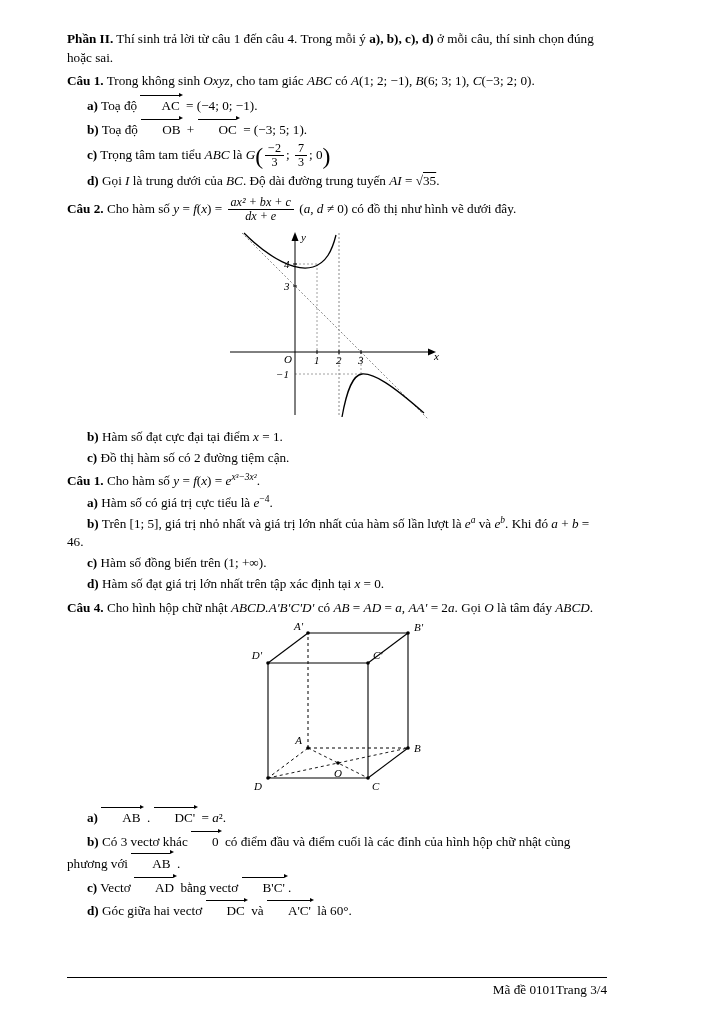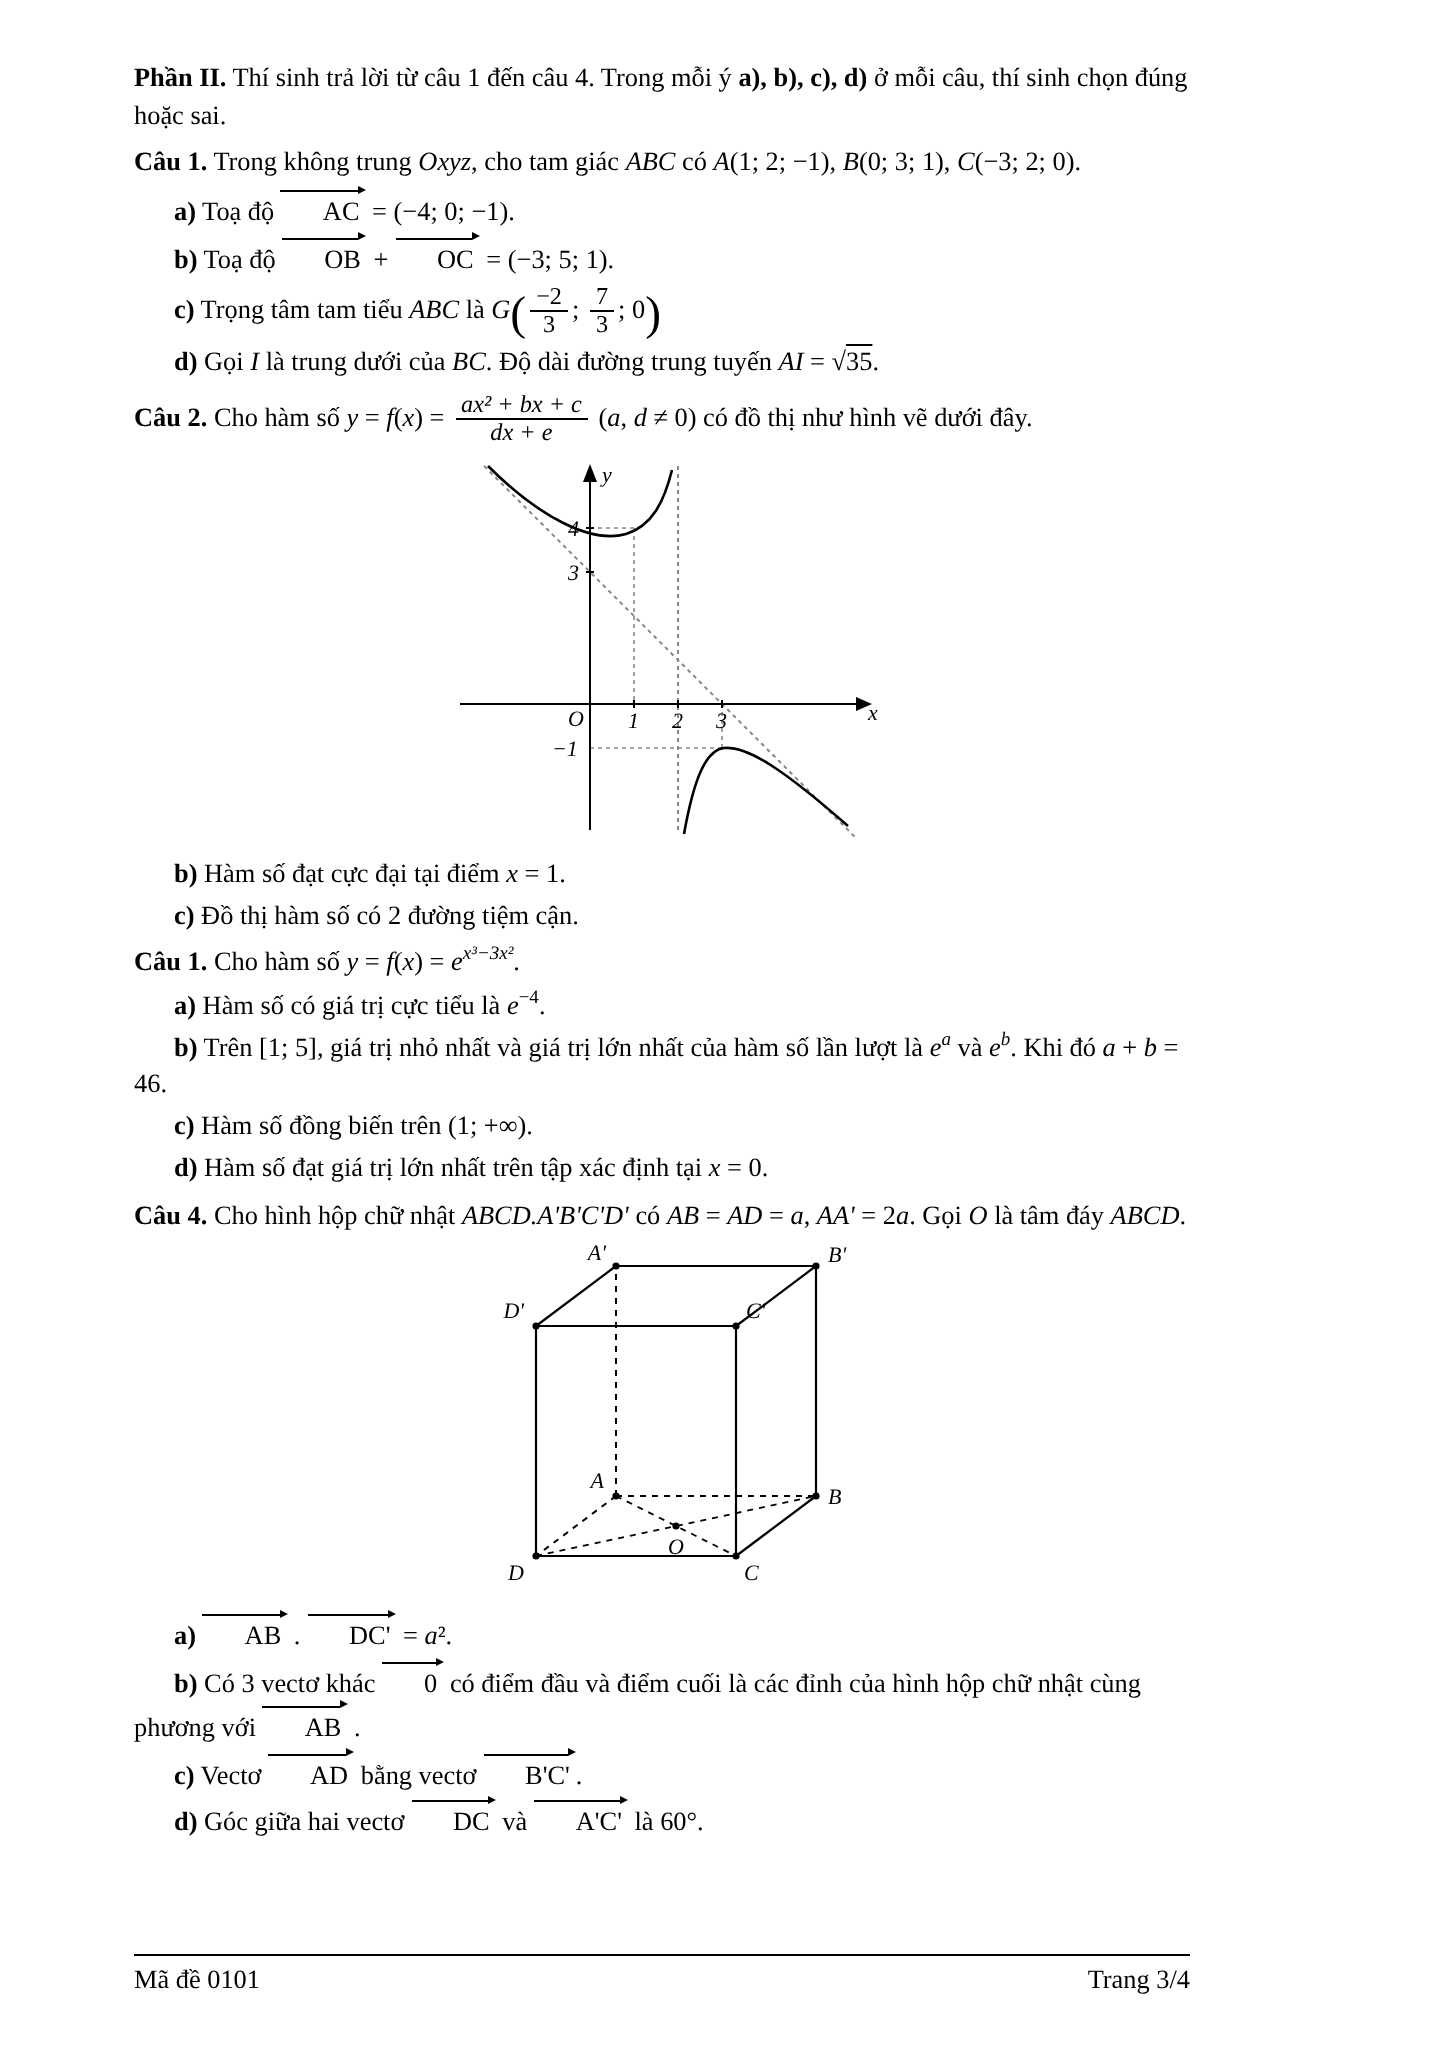--- a/index.html
+++ b/index.html
@@ -21,32 +21,32 @@
   .vec { position:relative; display:inline-block; padding:3px 3px 0 1px; }
   .vec::before { content:""; position:absolute; top:1px; left:0; right:4px; border-top:1px solid #000; }
   .vec::after  { content:""; position:absolute; top:-1.5px; right:0; width:0; height:0;
                  border-left:4px solid #000; border-top:2.5px solid transparent; border-bottom:2.5px solid transparent; }
   .frac { display:inline-flex; flex-direction:column; align-items:center;
           vertical-align:middle; font-size:0.92em; line-height:1.12; margin:0 2px; text-indent:0; }
   .frac .fn { border-bottom:1px solid #000; padding:0 3px; }
   .frac .fd { padding:0 3px; }
   .fig { text-align:center; margin:3px 0 2px 0; }
   svg text { font-family:"Liberation Serif", serif; font-style:italic; font-size:11px; fill:#000; }
-  .footer { position:absolute; left:67px; right:72px; bottom:26px;
+  .footer { position:absolute; left:67px; right:60px; bottom:26px;
             border-top:1px solid #000; padding-top:4px;
-            display:flex; justify-content:space-between; }
+            display:flex; justify-content:flex-end; }
 </style>
 </head>
 <body>
 
 <div class="page">
 
   <p class="line"><span class="b">Phần II.</span><span> Thí sinh trả lời từ câu 1 đến câu 4. Trong mỗi ý </span><span class="b">a), b), c), d)</span><span> ở mỗi câu, thí sinh chọn đúng hoặc sai.</span></p>
 
-  <p class="line q"><span class="b">Câu 1.</span><span> Trong không trung </span><span class="i">Oxyz</span><span>, cho tam giác </span><span class="i">ABC</span><span> có </span><span class="i">A</span><span>(1; 2; −1), </span><span class="i">B</span><span>(0; 3; 1), </span><span class="i">C</span><span>(−3; 2; 0).</span></p>
+  <p class="line q"><span class="b">Câu 1.</span><span> Trong không sinh </span><span class="i">Oxyz</span><span>, cho tam giác </span><span class="i">ABC</span><span> có </span><span class="i">A</span><span>(1; 2; −1), </span><span class="i">B</span><span>(6; 3; 1), </span><span class="i">C</span><span>(−3; 2; 0).</span></p>
   <p class="line item"><span class="b">a)</span><span> Toạ độ </span><span class="vec">AC</span><span> = (−4; 0; −1).</span></p>
   <p class="line item"><span class="b">b)</span><span> Toạ độ </span><span class="vec">OB</span><span> + </span><span class="vec">OC</span><span> = (−3; 5; 1).</span></p>
   <p class="line item"><span class="b">c)</span><span> Trọng tâm tam tiểu </span><span class="i">ABC</span><span> là </span><span class="i">G</span><span class="bigp">(</span><span class="frac">
         <span class="fn">−2</span>
         <span class="fd">3</span>
       </span><span>; </span><span class="frac">
         <span class="fn">7</span>
         <span class="fd">3</span>
       </span><span>; 0</span><span class="bigp">)</span></p>
   <p class="line item"><span class="b">d)</span><span> Gọi </span><span class="i">I</span><span> là trung dưới của </span><span class="i">BC</span><span>. Độ dài đường trung tuyến </span><span class="i">AI</span><span> = √</span><span class="ol">35</span><span>.</span></p>

